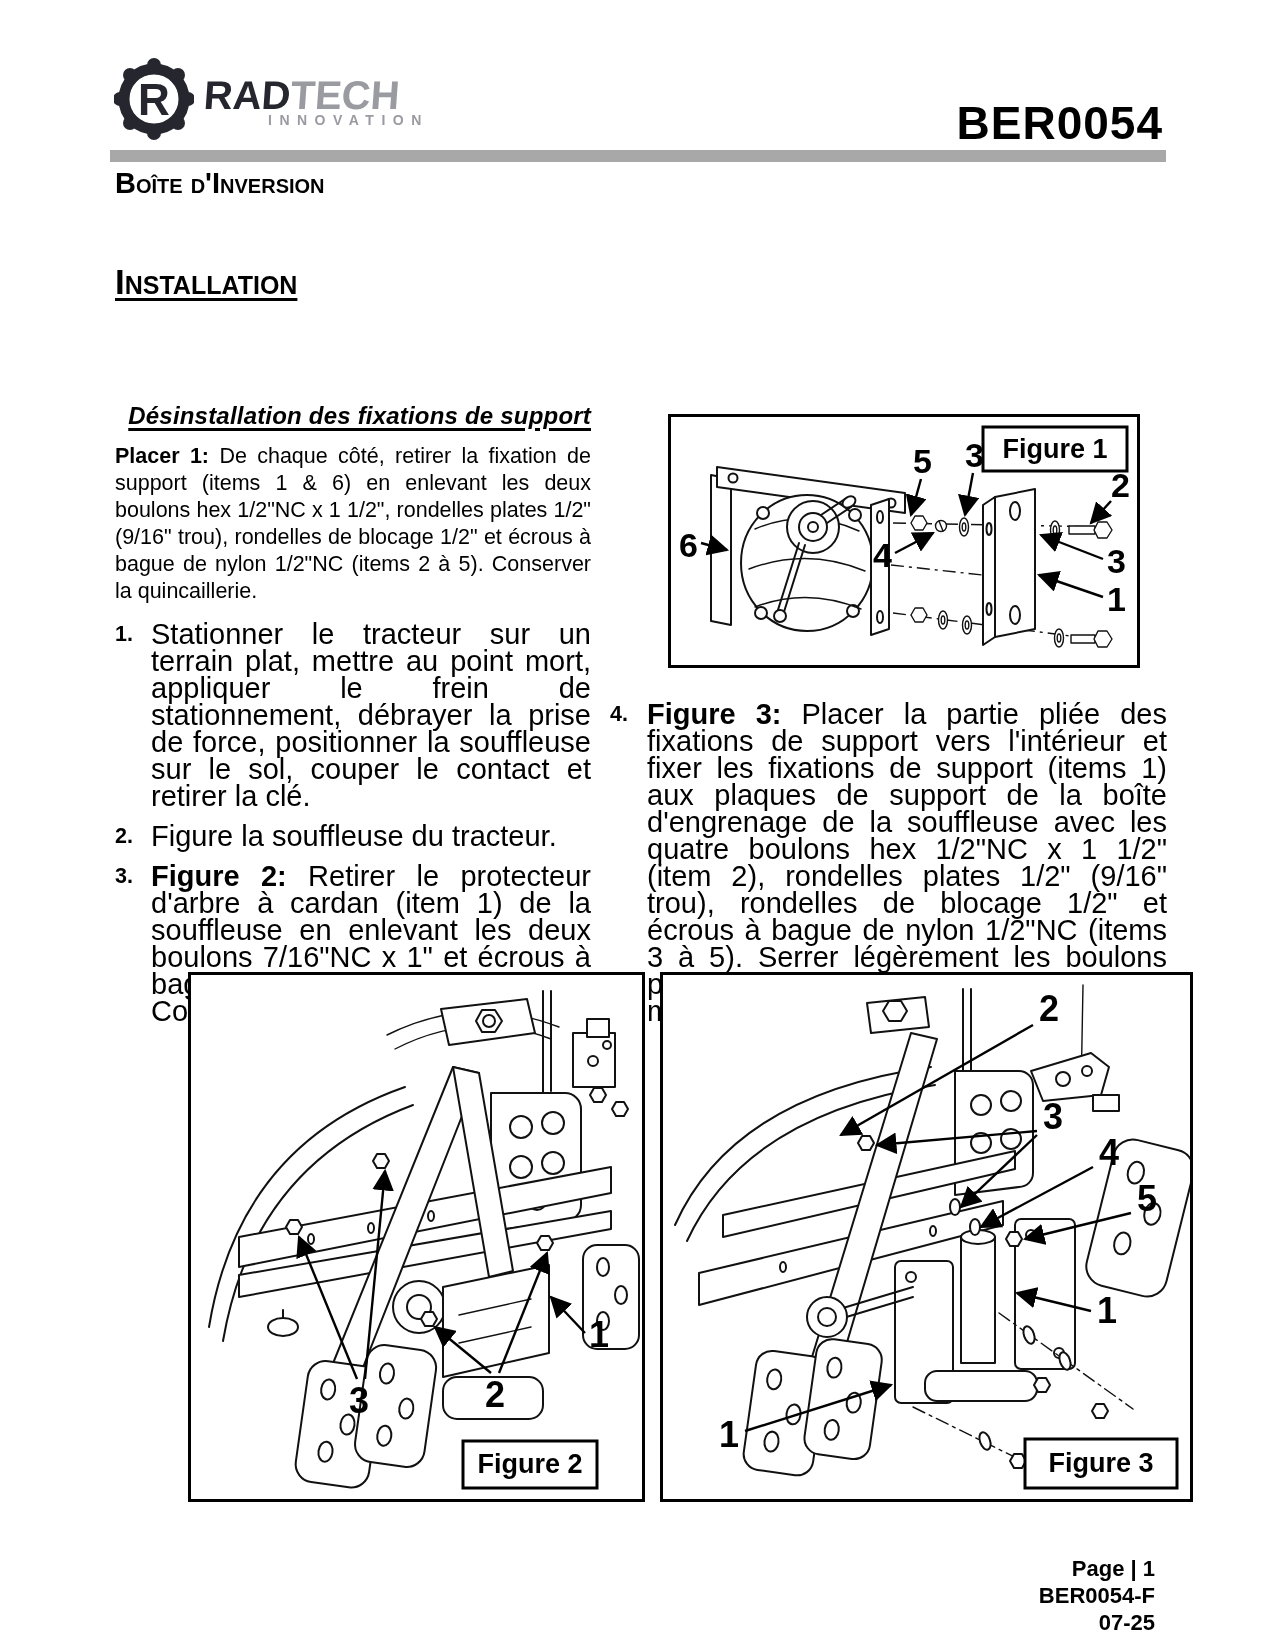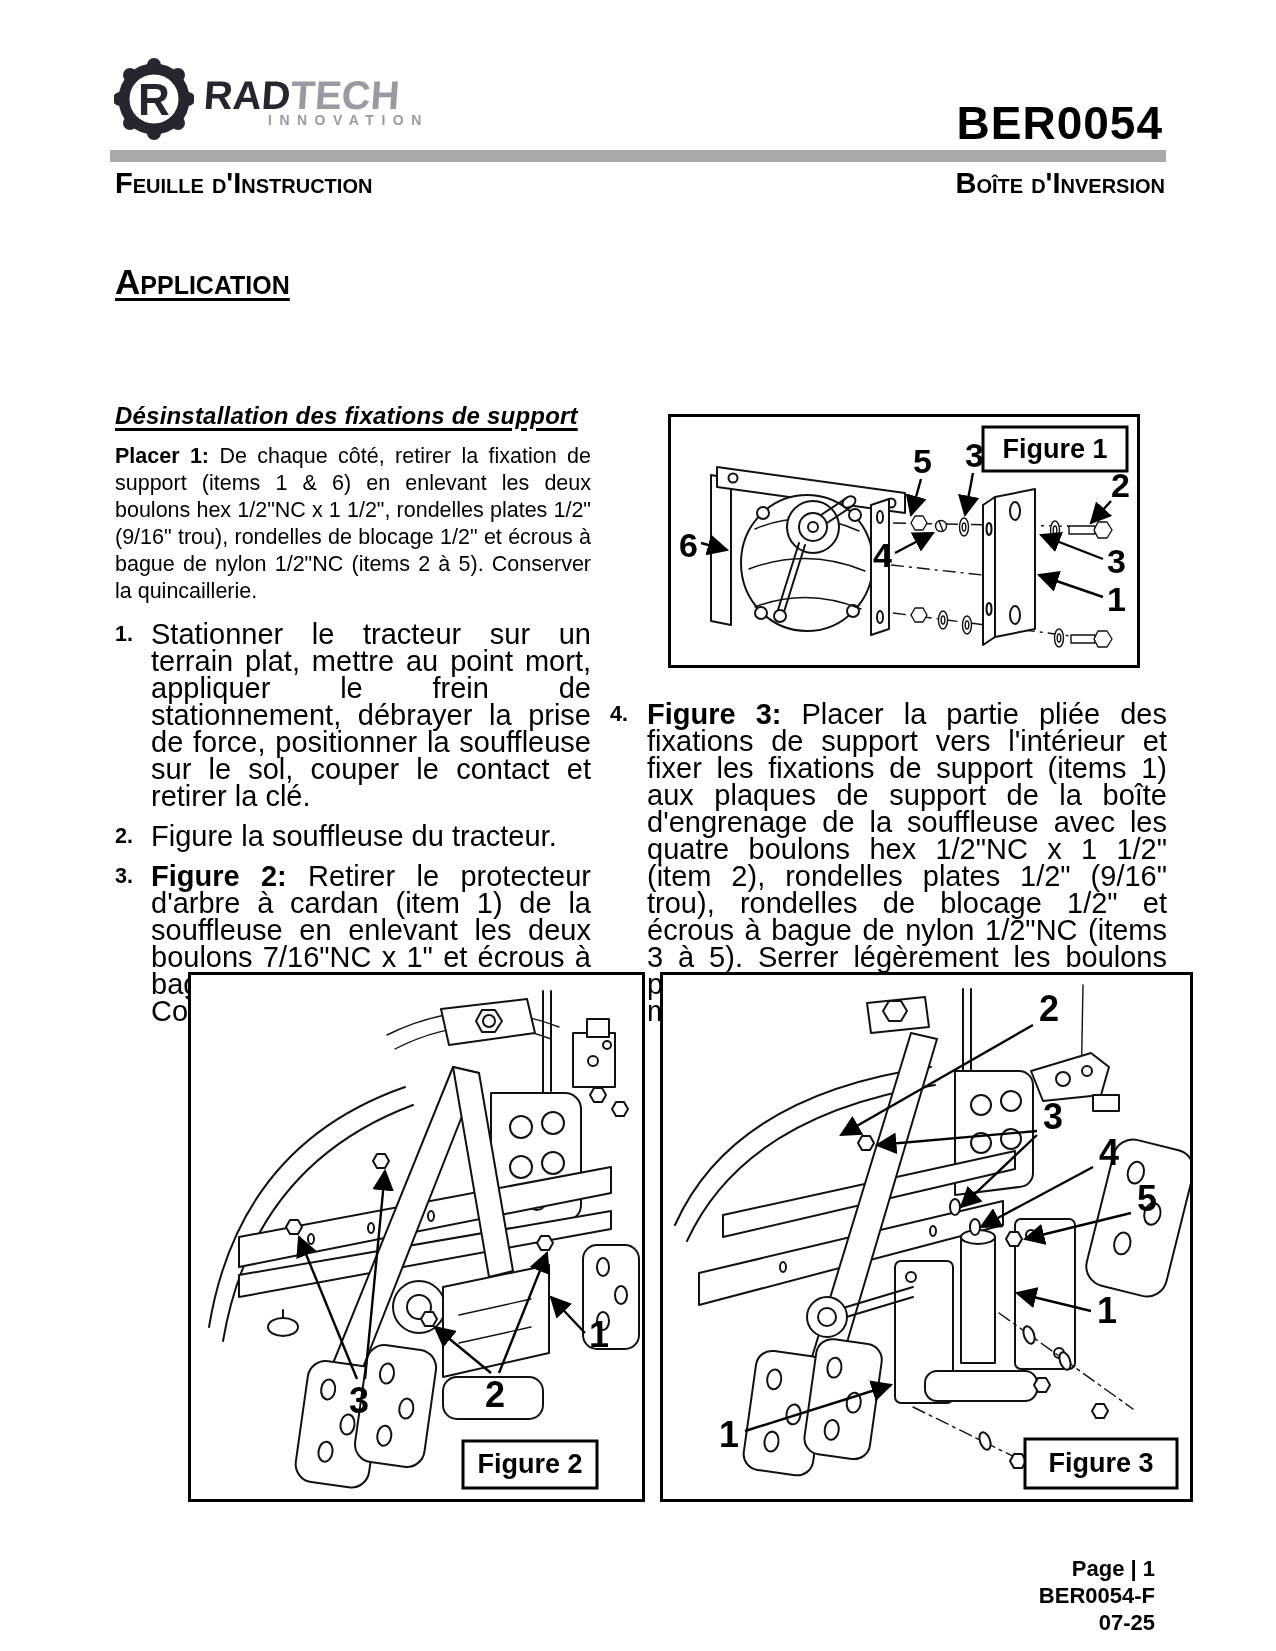--- a/index.html
+++ b/index.html
@@ -25,21 +25,21 @@
   
   .application{position:absolute; left:115px; top:210px; width:1052px; white-space:nowrap;}
   .h-big{font-variant:small-caps; font-weight:bold; font-size:35px; text-decoration:underline; text-decoration-thickness:3px; text-underline-offset:4px;}
   .app-text{font-size:22px; margin-left:10px;}
   .install-h{position:absolute; left:115px; top:262px;}
   .important{position:absolute; left:115px; top:310px; width:1052px; font-size:22.5px; font-weight:bold; line-height:28px; text-align:justify; margin:0;}
   .u{text-decoration:underline; text-decoration-thickness:2px; text-underline-offset:3px;}
   
   .col-left{position:absolute; left:115px; top:402px; width:476px;}
   .col-right{position:absolute; left:610px; top:396px; width:557px;}
-  h3.sec{font-size:24px; font-weight:bold; font-style:italic; text-decoration:underline; text-decoration-thickness:2.5px; text-underline-offset:4px; margin:0 0 13px 0; white-space:nowrap; letter-spacing:0.2px;}
+  h3.sec{font-size:24px; font-weight:bold; font-style:italic; text-decoration:underline; text-decoration-thickness:2.5px; text-underline-offset:4px; margin:0 0 13px 0; white-space:nowrap; letter-spacing:0.2px;text-align:right;}
   p.body{font-size:21.5px; line-height:27px; text-align:justify; margin:0 0 16px 0;}
   .sec2{margin-top:18px;}
   .step{display:flex; margin-bottom:13px;}
   .step .n{flex:none; width:36px; font-weight:bold; font-size:21.5px; line-height:27px;}
   .step .t{flex:1; font-size:29px; line-height:27px; text-align:justify;}
   .step .t b{font-weight:bold;}
   
   .figframe{border:3px solid #000; background:#fff;}
   .fig1{margin-left:58px; margin-top:18px; width:466px; height:248px;}
   .step4{margin-top:33px;}
@@ -85,27 +85,26 @@
         <span class="rad">RAD</span><span class="tech">TECH</span>
       </div>
       <div class="tagline">INNOVATION</div>
     </div>
   </div>
 
   <div class="doc-code">BER0054</div>
   <div class="bar"></div>
 
   <div class="subtitle-row">
-    <span class="sc">Feuille d'Instruction</span>
     <span class="sc">Boîte d'Inversion</span>
   </div>
 
 
   <div class="install-h">
-    <span class="h-big">Application</span>
+    <span class="h-big">Installation</span>
   </div>
 
 
   <div class="col-left">
     <h3 class="sec">Désinstallation des fixations de support</h3>
     <p class="body"><b>Placer 1:</b><span> De chaque côté, retirer la fixation de support (items 1 &amp; 6) en enlevant les deux boulons hex 1/2"NC x 1 1/2", rondelles plates 1/2" (9/16" trou), rondelles de blocage 1/2" et écrous à bague de nylon 1/2"NC (items 2 à 5). Conserver la quincaillerie.</span></p>
 
 
     <div class="step">
       <span class="n">1.</span>

